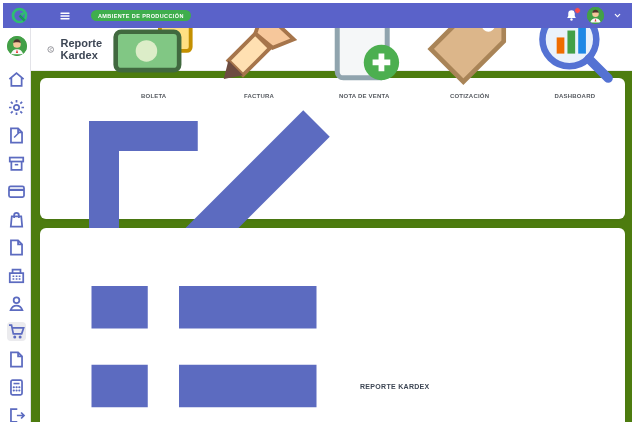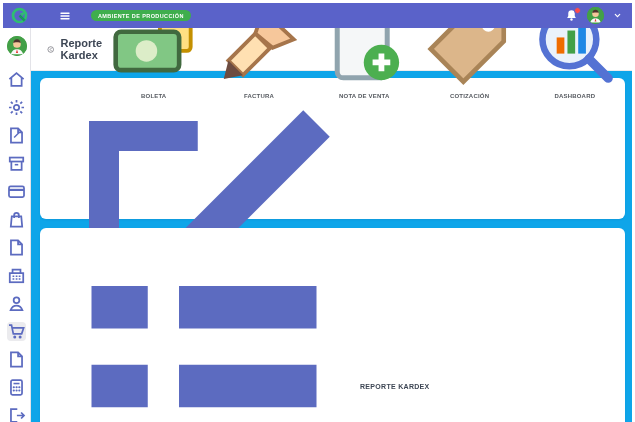--- a/index.html
+++ b/index.html
@@ -1,18 +1,18 @@
 <!DOCTYPE html>
 <html><head>
 <meta charset="utf-8">
 <style>
   html,body{margin:0;padding:0;}
   body{width:635px;height:422px;overflow:hidden;background:#fff;position:relative;
        font-family:"Liberation Sans",sans-serif;-webkit-font-smoothing:antialiased;}
-  .app{position:absolute;top:3px;left:3px;width:629px;height:419px;background:#0ea5e9;overflow:hidden;}
+  .app{position:absolute;top:3px;left:3px;width:629px;height:419px;background:#4d7c0f;overflow:hidden;}
 
   
   .topbar{position:absolute;top:0;left:0;right:0;height:25px;background:#5a62c9;display:flex;align-items:center;z-index:5;}
   .logo{width:19px;height:19px;margin-left:7px;flex:0 0 auto;}
   .menu-btn{width:14px;height:14px;margin-left:29px;color:#fff;cursor:pointer;}
   .env-badge{margin-left:19px;background:#3fae4d;color:#fff;font-size:5.5px;font-weight:bold;
              letter-spacing:.4px;padding:2.5px 7px;border-radius:8px;white-space:nowrap;}
   .topbar-right{margin-left:auto;display:flex;align-items:center;gap:9px;margin-right:10px;}
   .bell{position:relative;width:13px;height:13px;color:#fff;}
   .bell .dot{position:absolute;top:-2px;right:-3px;width:5px;height:5px;border-radius:50%;background:#ff4b4b;border:1px solid #5a62c9;}

